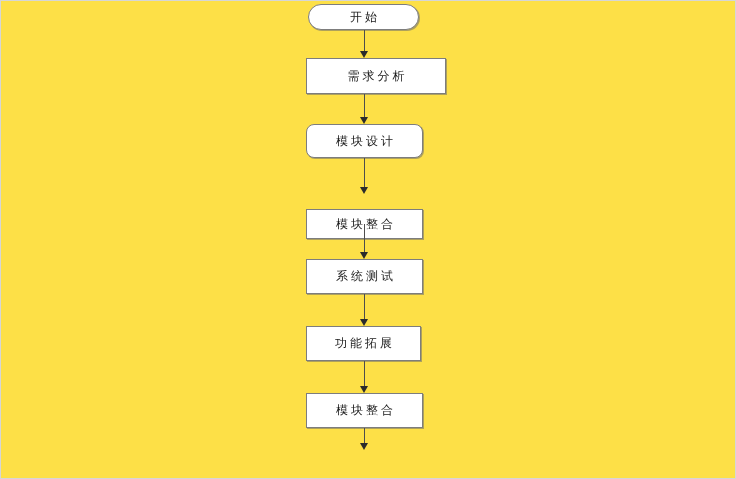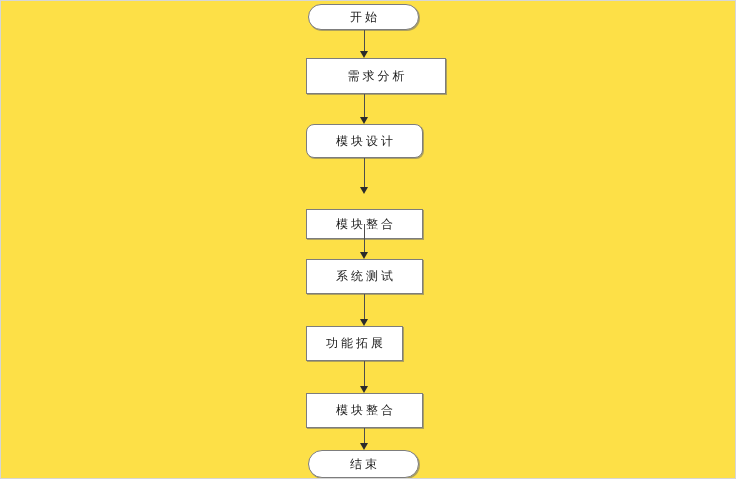--- a/index.html
+++ b/index.html
@@ -32,21 +32,21 @@
     padding-left: 3px; 
     white-space: nowrap;
   }
   .terminator { border-radius: 14px; }
   
   .n-start   { left: 307px; top: 3px;   width: 111px; height: 26px; }
   .n-box1    { left: 305px; top: 57px;  width: 140px; height: 36px; }
   .n-box2    { left: 305px; top: 123px; width: 117px; height: 34px; border-radius: 8px; }
   .n-box3    { left: 305px; top: 208px; width: 117px; height: 30px; }
   .n-box4    { left: 305px; top: 258px; width: 117px; height: 35px; }
-  .n-box5    { left: 305px; top: 325px; width: 97px; height: 35px; }
+  .n-box5    { left: 305px; top: 325px; width: 115px; height: 35px; }
   .n-box6    { left: 305px; top: 392px; width: 117px; height: 35px; }
   .n-end     { left: 307px; top: 449px; width: 111px; height: 28px; }
   
   .arrow {
     position: absolute;
     left: 359px;
     width: 9px;
   }
   .arrow .stem {
     position: absolute;
@@ -121,15 +121,14 @@
     <div class="head"></div>
   </div>
 
   <div class="node n-box6">模块整合</div>
 
   <div class="arrow a7">
     <div class="stem"></div>
     <div class="head"></div>
   </div>
 
-  <div class="node terminator n-end">结束</div>
 
 </div>
 
 </body></html>

